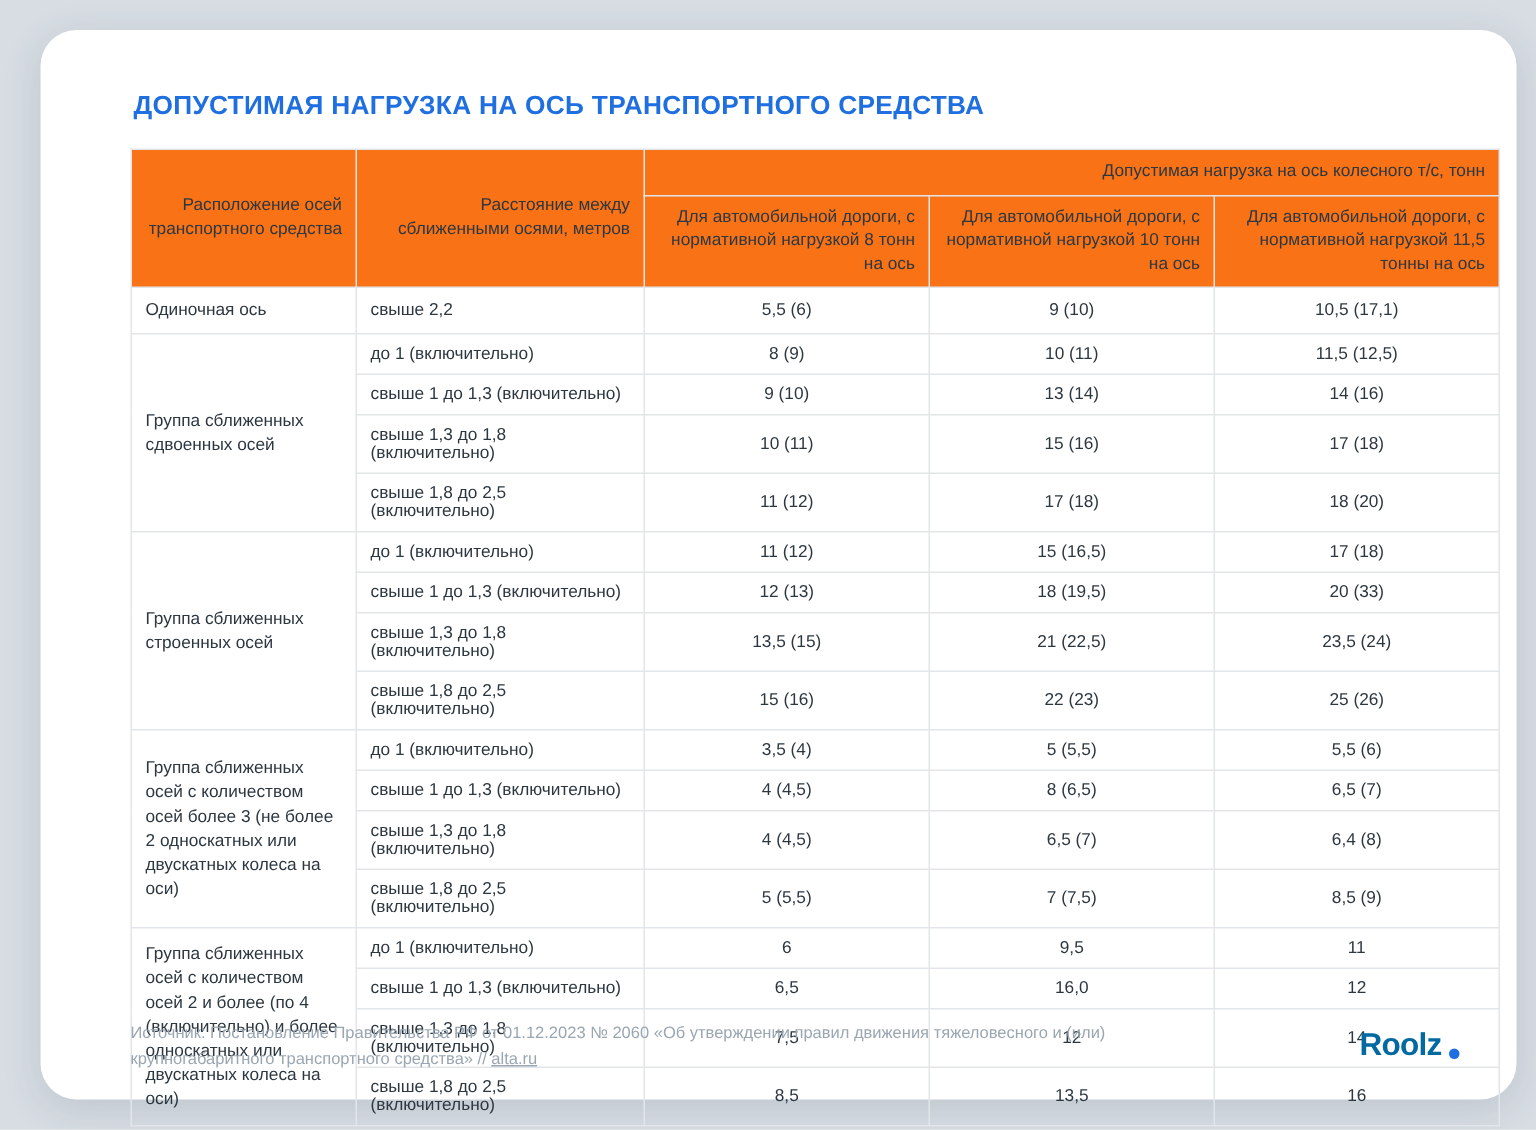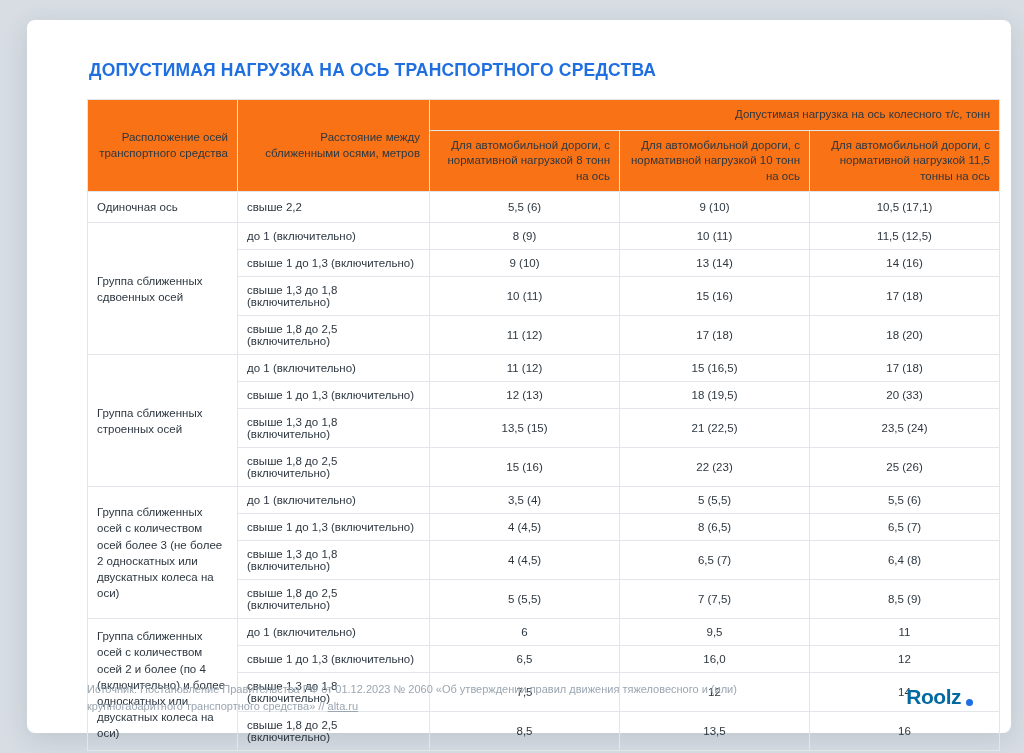--- a/index.html
+++ b/index.html
@@ -14,21 +14,21 @@
     display: flex;
     align-items: center;
     justify-content: center;
     overflow: hidden;
   }
   .card {
     position: relative;
     width: 984px;
     height: 713px;
     background: #ffffff;
-    border-radius: 8px;
+    border-radius: 24px;
     box-shadow: 0 6px 26px rgba(40, 55, 75, 0.14);
     box-sizing: border-box;
     padding: 34px 38px 0 38px;
     margin-left: 14px;
   }
   .title {
     color: #1f6fe0;
     font-size: 17.5px;
     font-weight: bold;
     letter-spacing: 0.2px;

